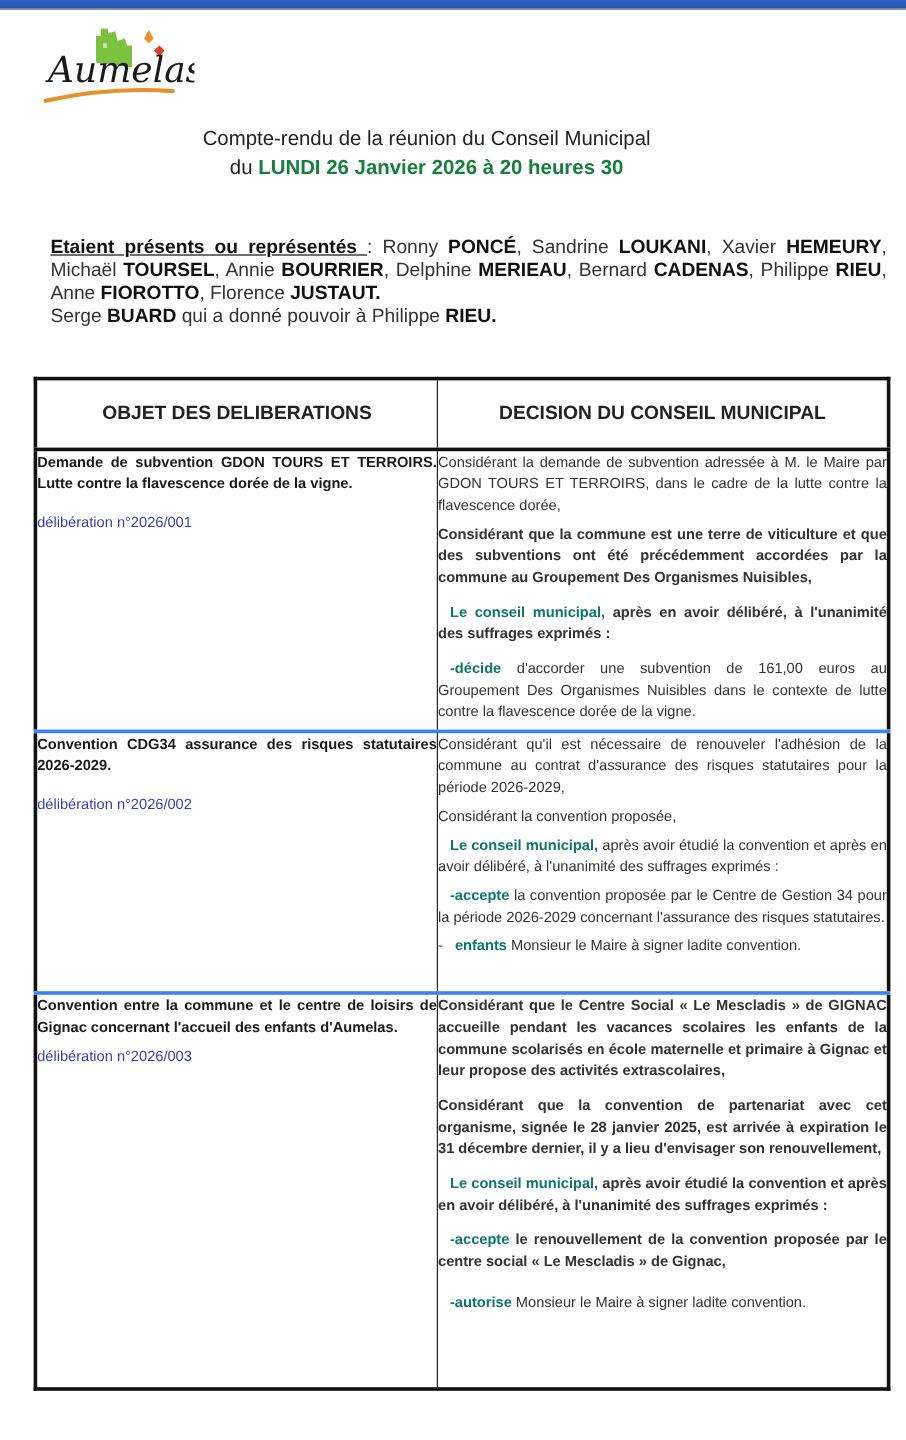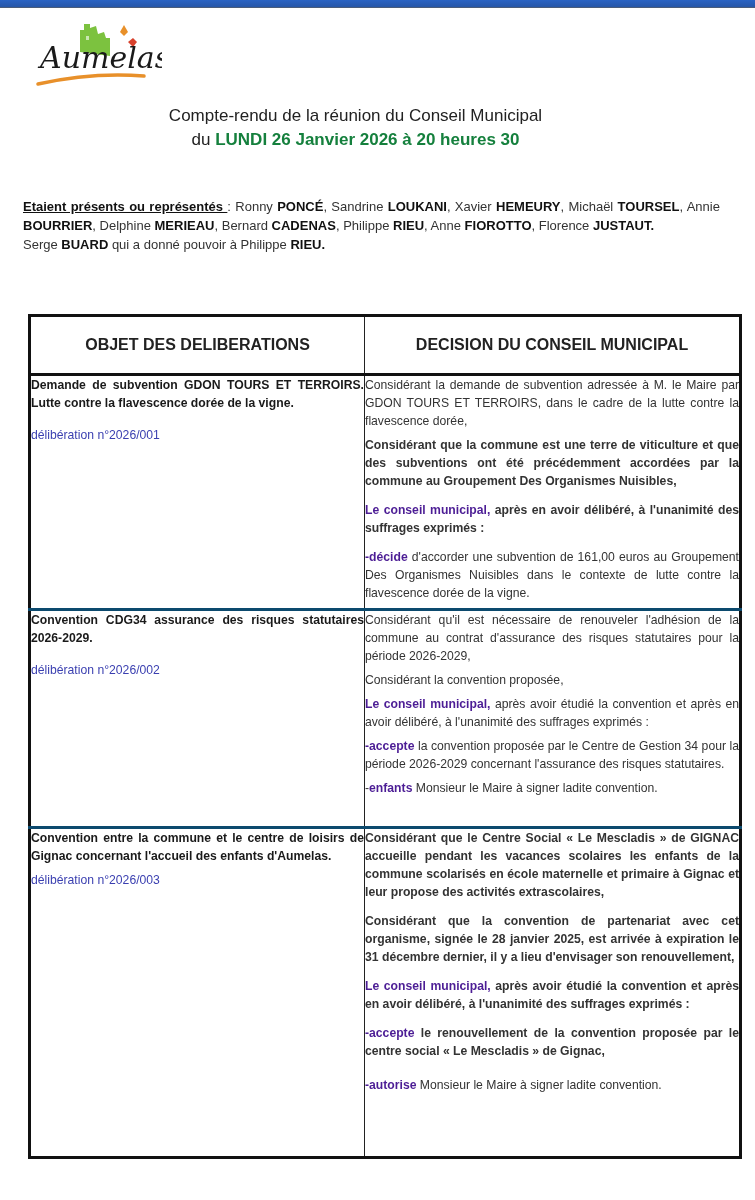--- a/index.html
+++ b/index.html
@@ -17,52 +17,52 @@
   }
   .logo {
     position: absolute; left: 32px; top: 12px; width: 130px; height: 80px;
   }
   .title-block {
     position: absolute; left: 0; top: 104px; width: 711px; text-align: center;
     font-size: 17px; line-height: 24px; color: #222;
   }
   .title-block b { color: #15803d; }
   .attendance {
-    position: absolute; left: 23px; top: 197px; width: 697px;
-    font-size: 13px; line-height: 19px; color: #333;
+    position: absolute; left: 42px; top: 197px; width: 697px;
+    font-size: 16px; line-height: 19px; color: #333;
   }
   .attendance p { margin: 0 0 6px 0; text-align: justify; }
   .attendance b { color: #111; }
   .attendance .ul { text-decoration: underline; font-weight: bold; color: #111; }
   .attendance .it { font-style: italic; }
 
   table.delib {
     position: absolute; left: 28px; top: 314px; width: 714px;
     border-collapse: collapse;
     border: 3px solid #111;
     font-size: 12.2px; line-height: 18px; color: #333;
   }
   table.delib td, table.delib th {
     border: 1px solid #222;
     vertical-align: top;
     padding: 0;
   }
-  table.delib tr.row td { border-top: 3px solid #0c4a6e; }
+  table.delib tr.row td { border-top: 3px solid #3b82f6; }
   table.delib th {
     height: 56px; vertical-align: middle; font-weight: bold; font-size: 16px;
     color: #222; border-bottom: 3px solid #111;
   }
   .col-left { width: 333px; }
   .left-cell { padding: 7px 8px 0 8px; }
   .left-cell .subject { font-weight: bold; color: #1a1a1a; text-align: justify; margin: 0; }
   .left-cell .ref { color: #3a3fb0; margin: 14px 0 0 0; }
   .right-cell { padding: 5px 8px 6px 6px; }
   .right-cell p { margin: 0 0 6px 0; text-align: justify; }
   .right-cell p.gap { margin-bottom: 11px; font-weight: bold; }
-  .right-cell b { color: #4c1d95; }
+  .right-cell b { color: #0f766e; margin-left: 10px; }
 </style>
 </head>
 <body>
 
 <div class="topbar"></div>
 
 <div class="logo">
   <svg width="130" height="80" viewBox="0 0 130 80">
     <path d="M48 40 L48 18 L52 18 L52 12 L58 12 L58 16 L64 14 L66 22 L72 20 L74 26 L78 26 L78 44 Z" fill="#7cc23f"></path>
     <rect x="54" y="24" width="3" height="4" fill="#fff" opacity="0.6"></rect>

